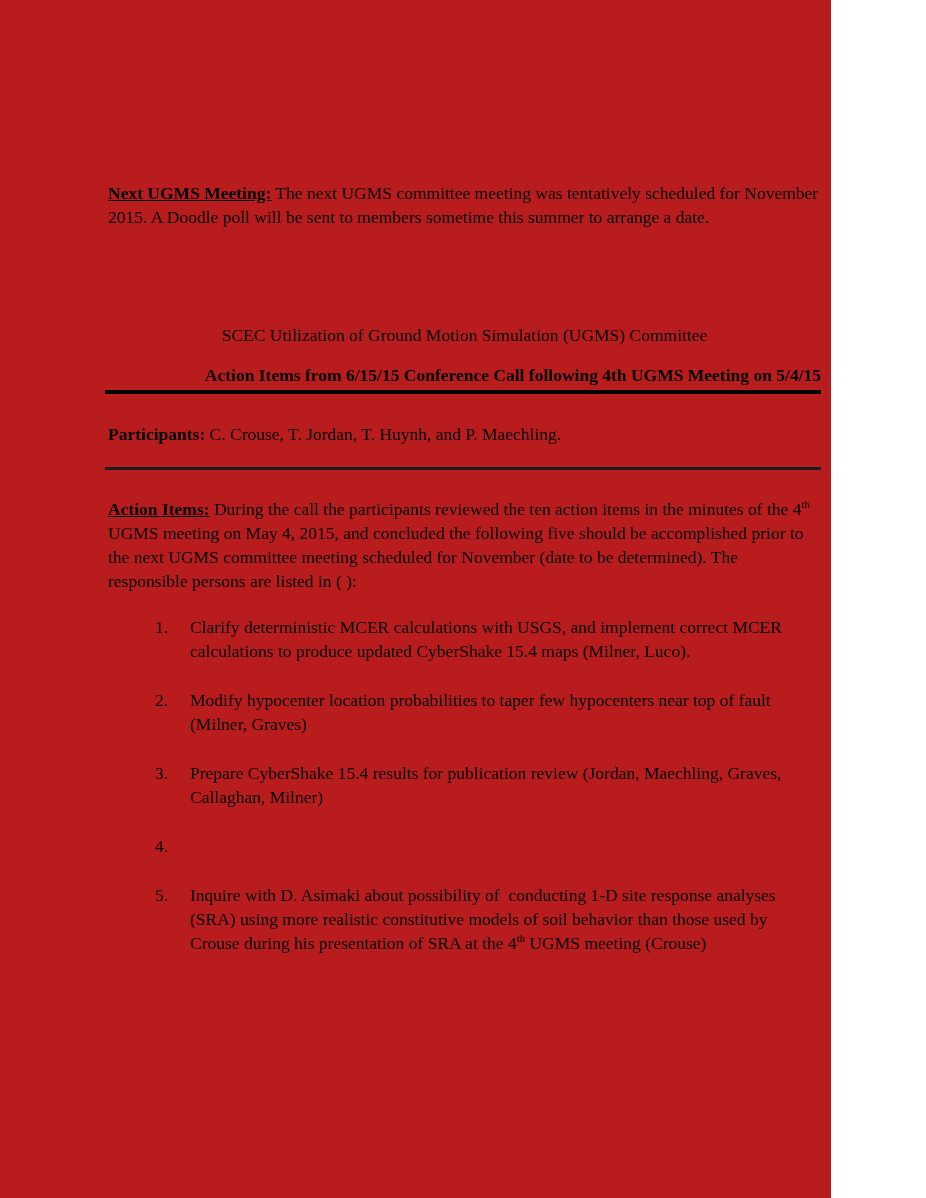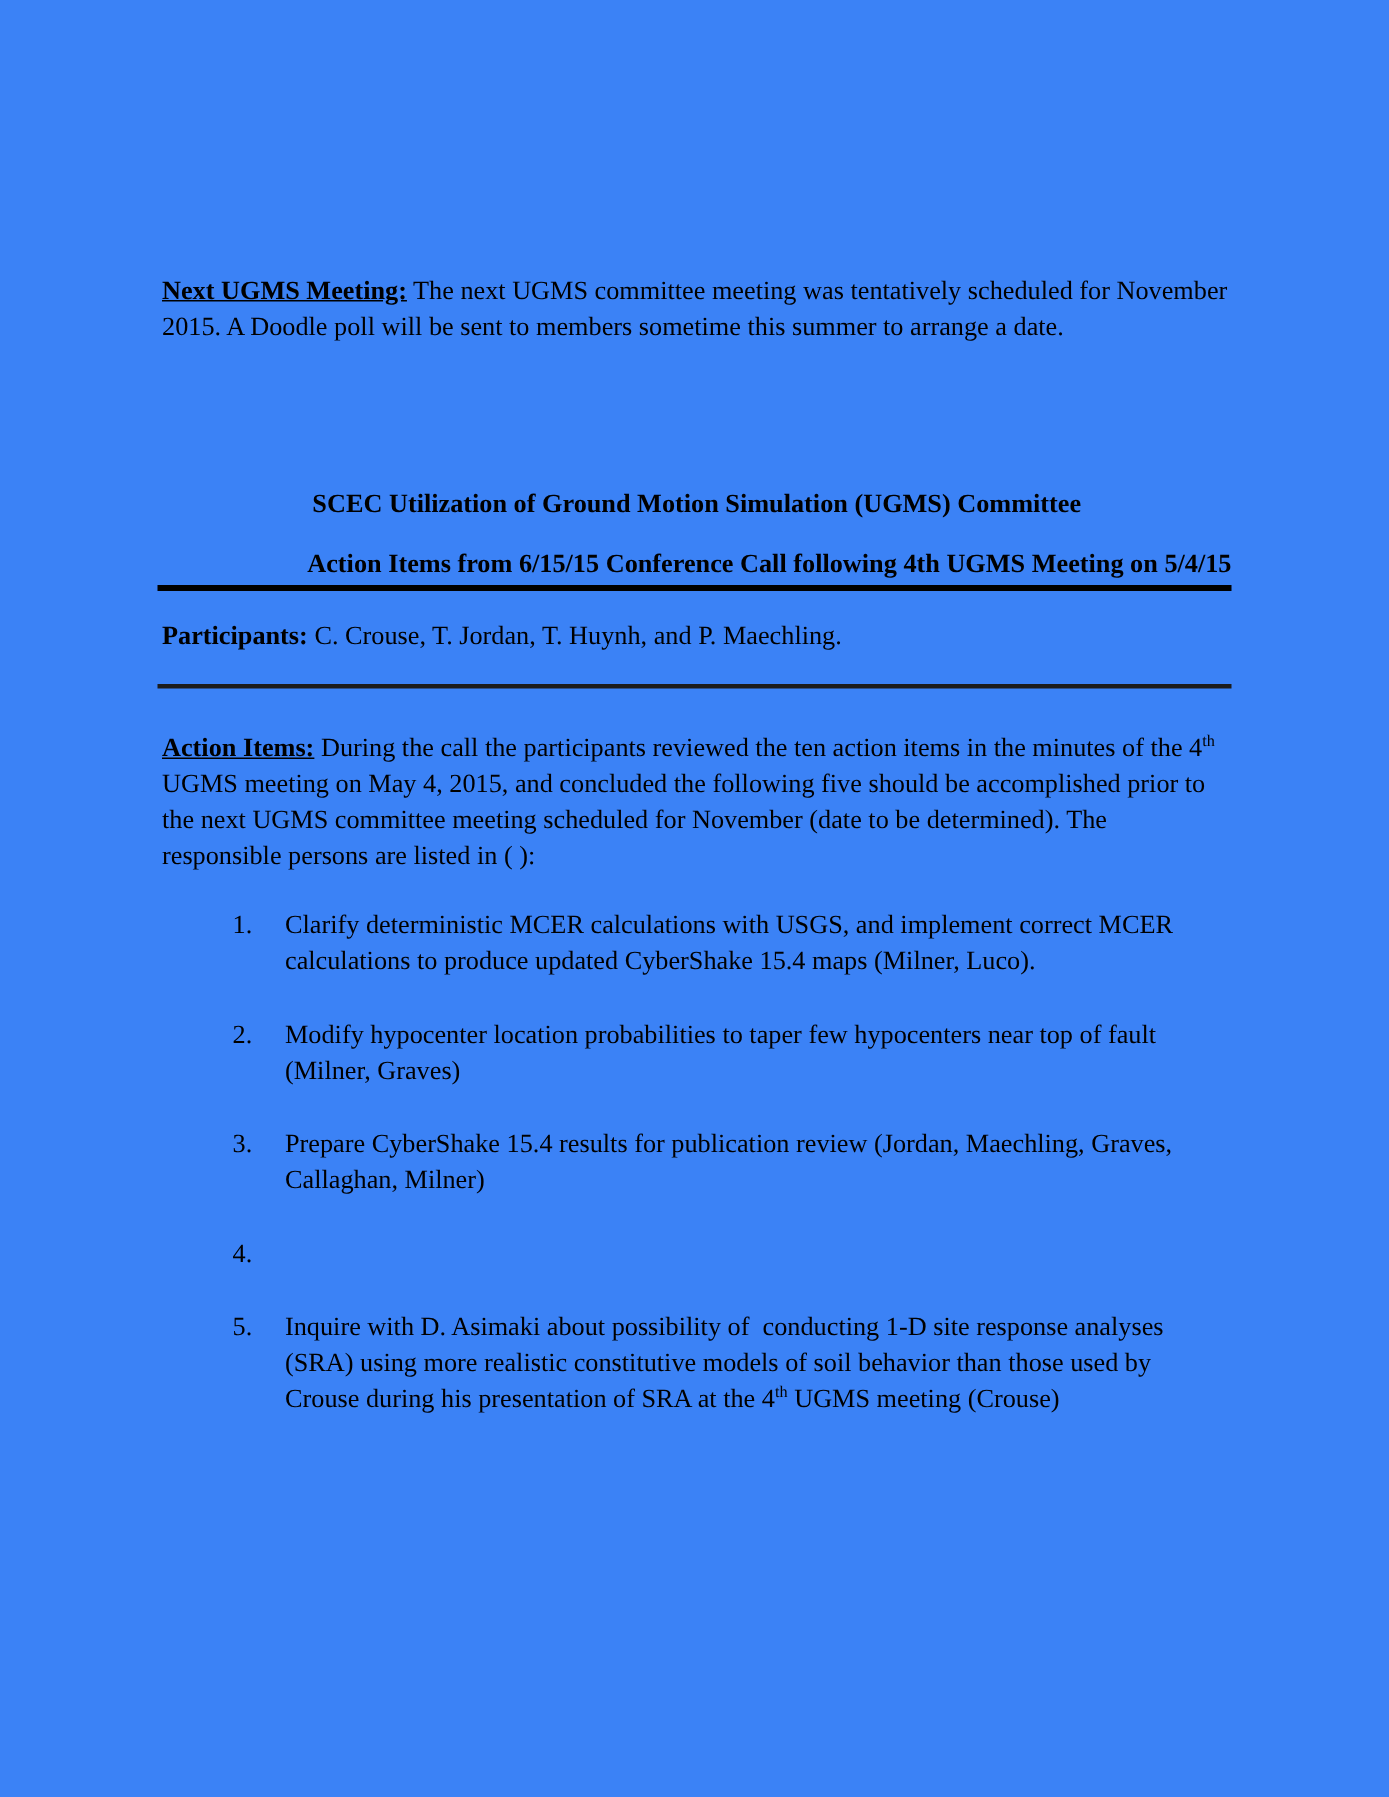--- a/index.html
+++ b/index.html
@@ -5,53 +5,53 @@
   * { margin: 0; padding: 0; box-sizing: border-box; }
   html, body { background: #ffffff; }
   body {
     width: 926px; height: 1198px;
     font-family: "Liberation Serif", serif;
     color: #000000;
     overflow: hidden;
   }
   .page {
     position: relative;
-    width: 926px; height: 1198px;
-    background: #3b82f6;
+    width: 831px; height: 1198px;
+    background: #b91c1c;
   }
   .content {
     position: absolute;
     left: 108px; top: 181px;
     width: 713px;
     font-size: 17.5px;
     line-height: 24px;
   }
   .t { white-space: pre-wrap; }
   .lead { font-weight: bold; }
   .u { text-decoration: underline; }
   p { margin: 0; }
   .para-gap { margin-bottom: 25px; }
   .doc-title {
     margin-top: 94px;
     text-align: center;
-    font-weight: bold;
+    font-weight: normal;
   }
   .doc-subtitle {
     margin-top: 16px;
     text-align: right;
     font-weight: bold;
   }
   .thick-rule {
     height: 4px;
     background: #000000;
     margin-top: 3px;
     margin-left: -3px;
     width: calc(100% + 3px);
   }
-  .participants { margin-top: 17px; }
+  .participants { margin-top: 28px; }
   .cc-line { margin-top: 23px; }
   .thin-rule {
     height: 3px;
     background: #1c1c1c;
     margin-top: 21px;
     margin-left: -3px;
     width: calc(100% + 3px);
   }
   .action-intro { margin-top: 27px; }
   sup {

